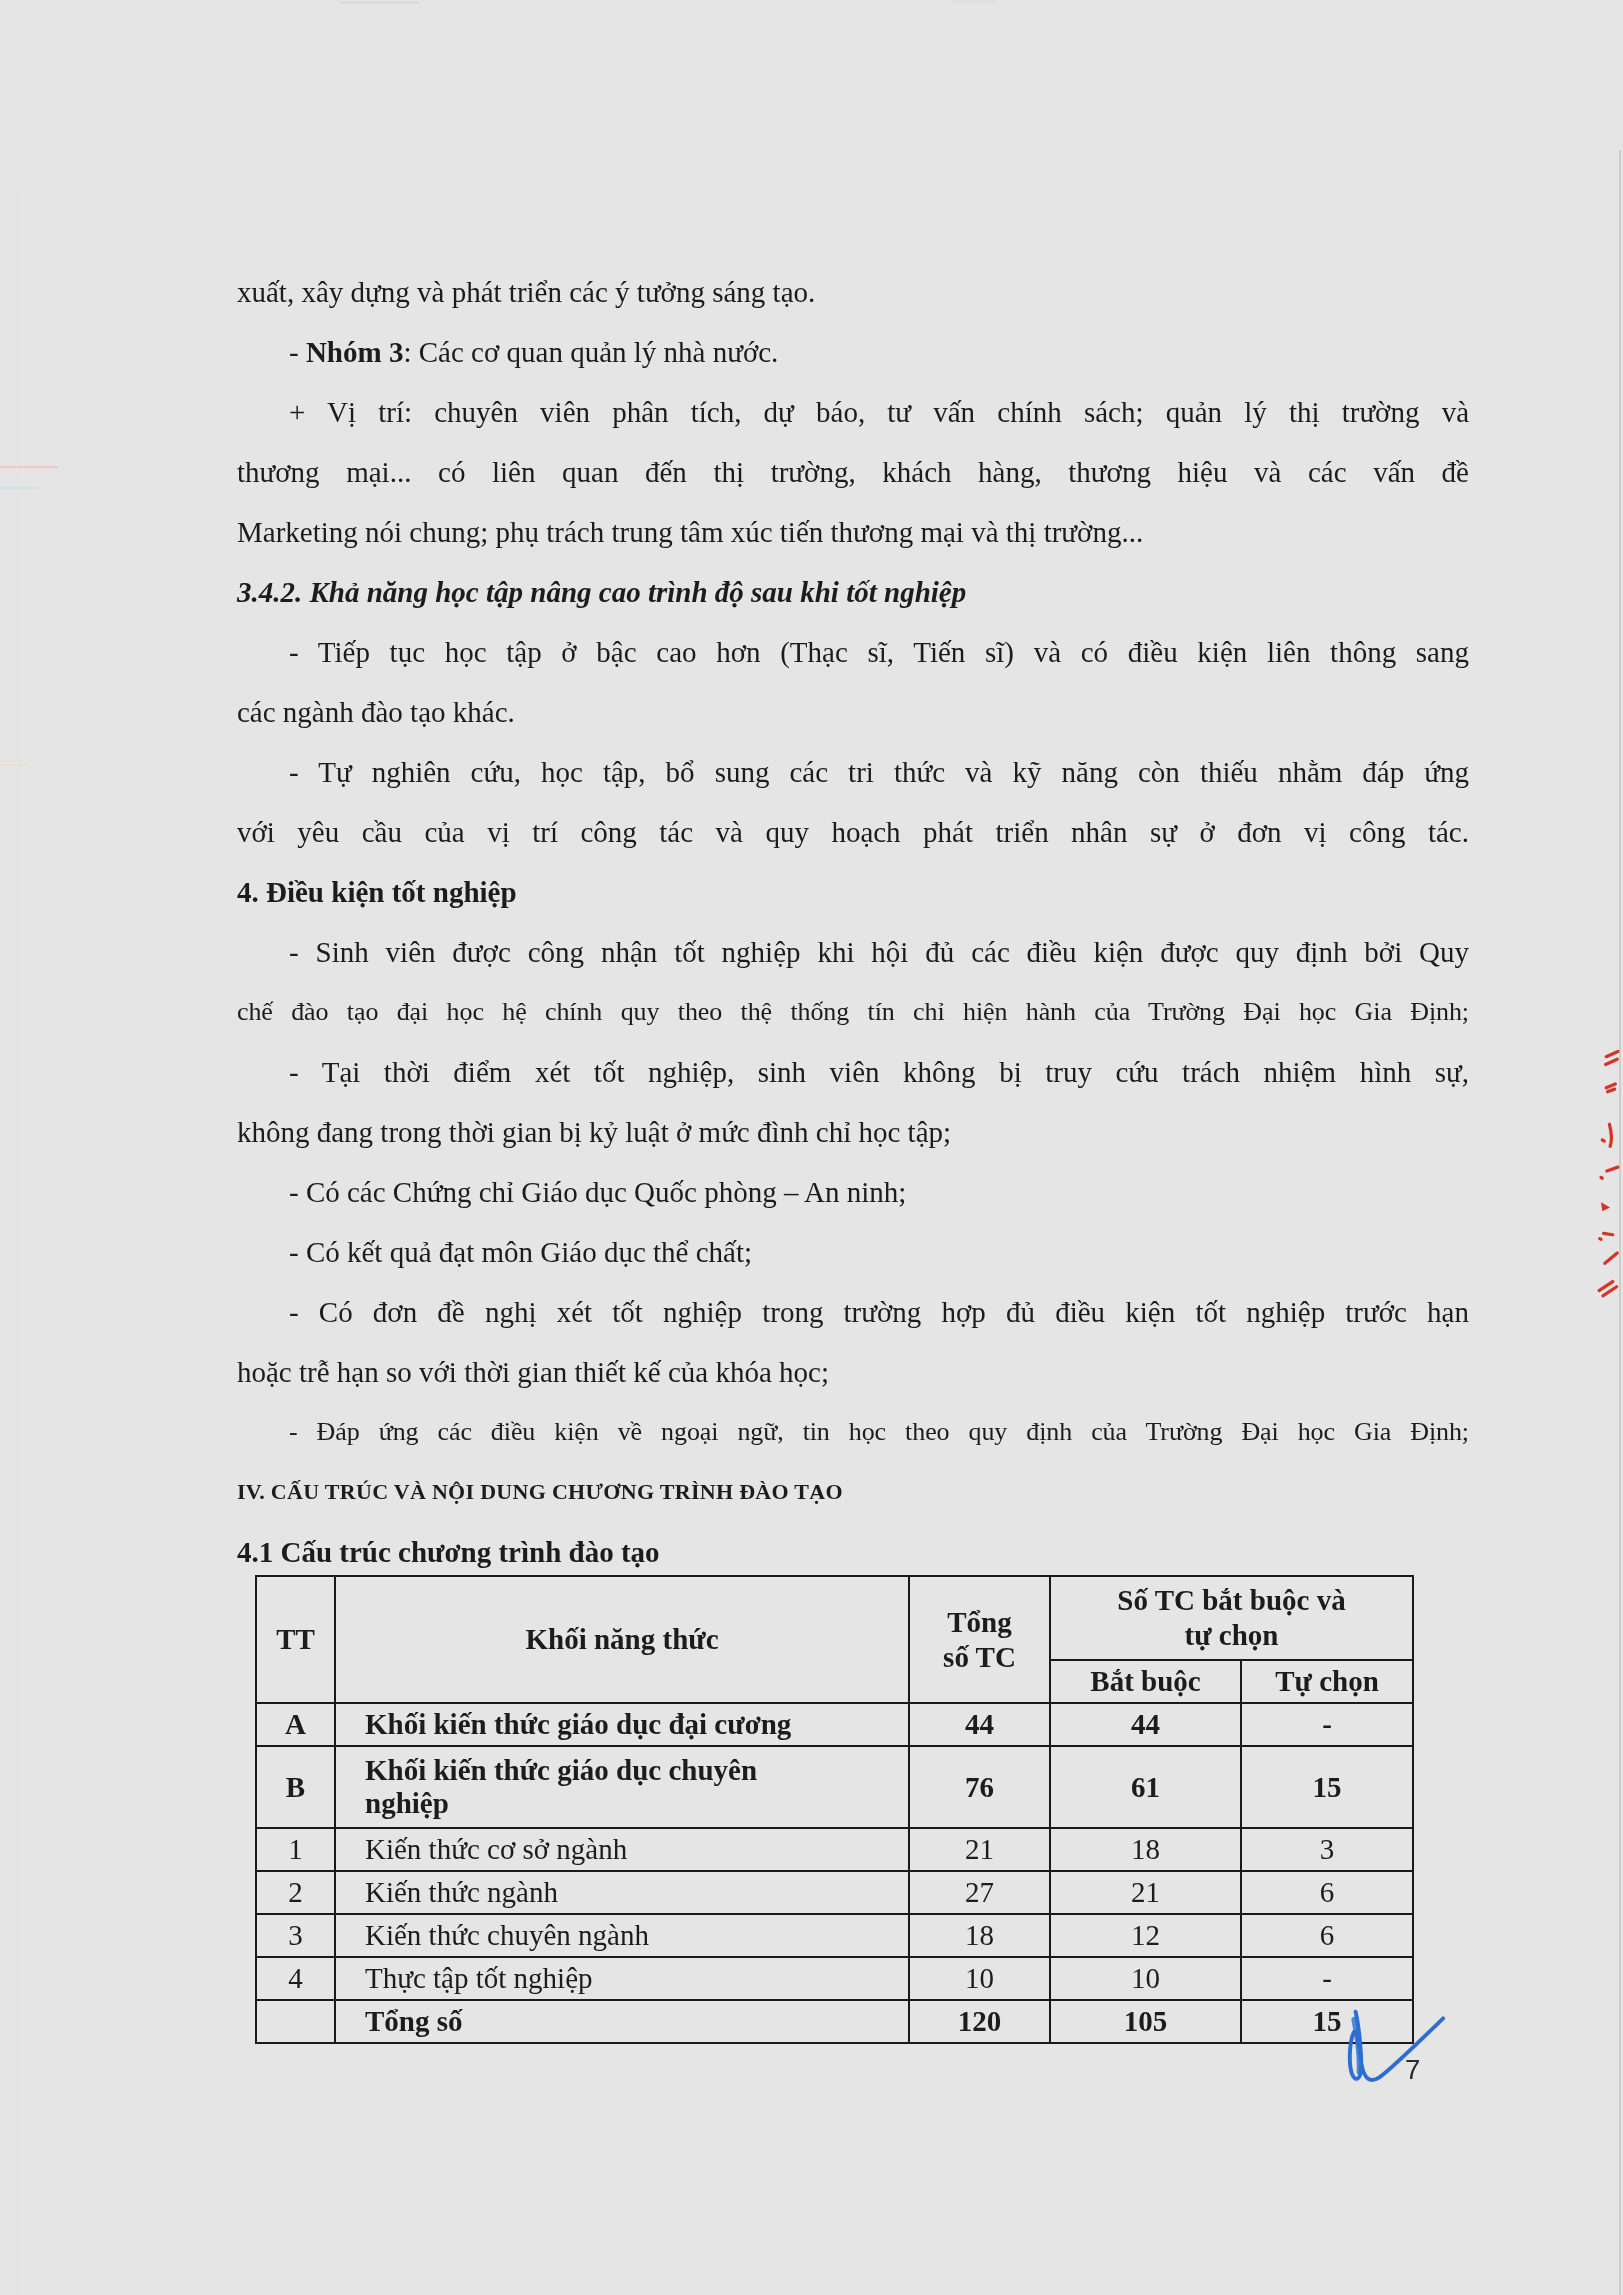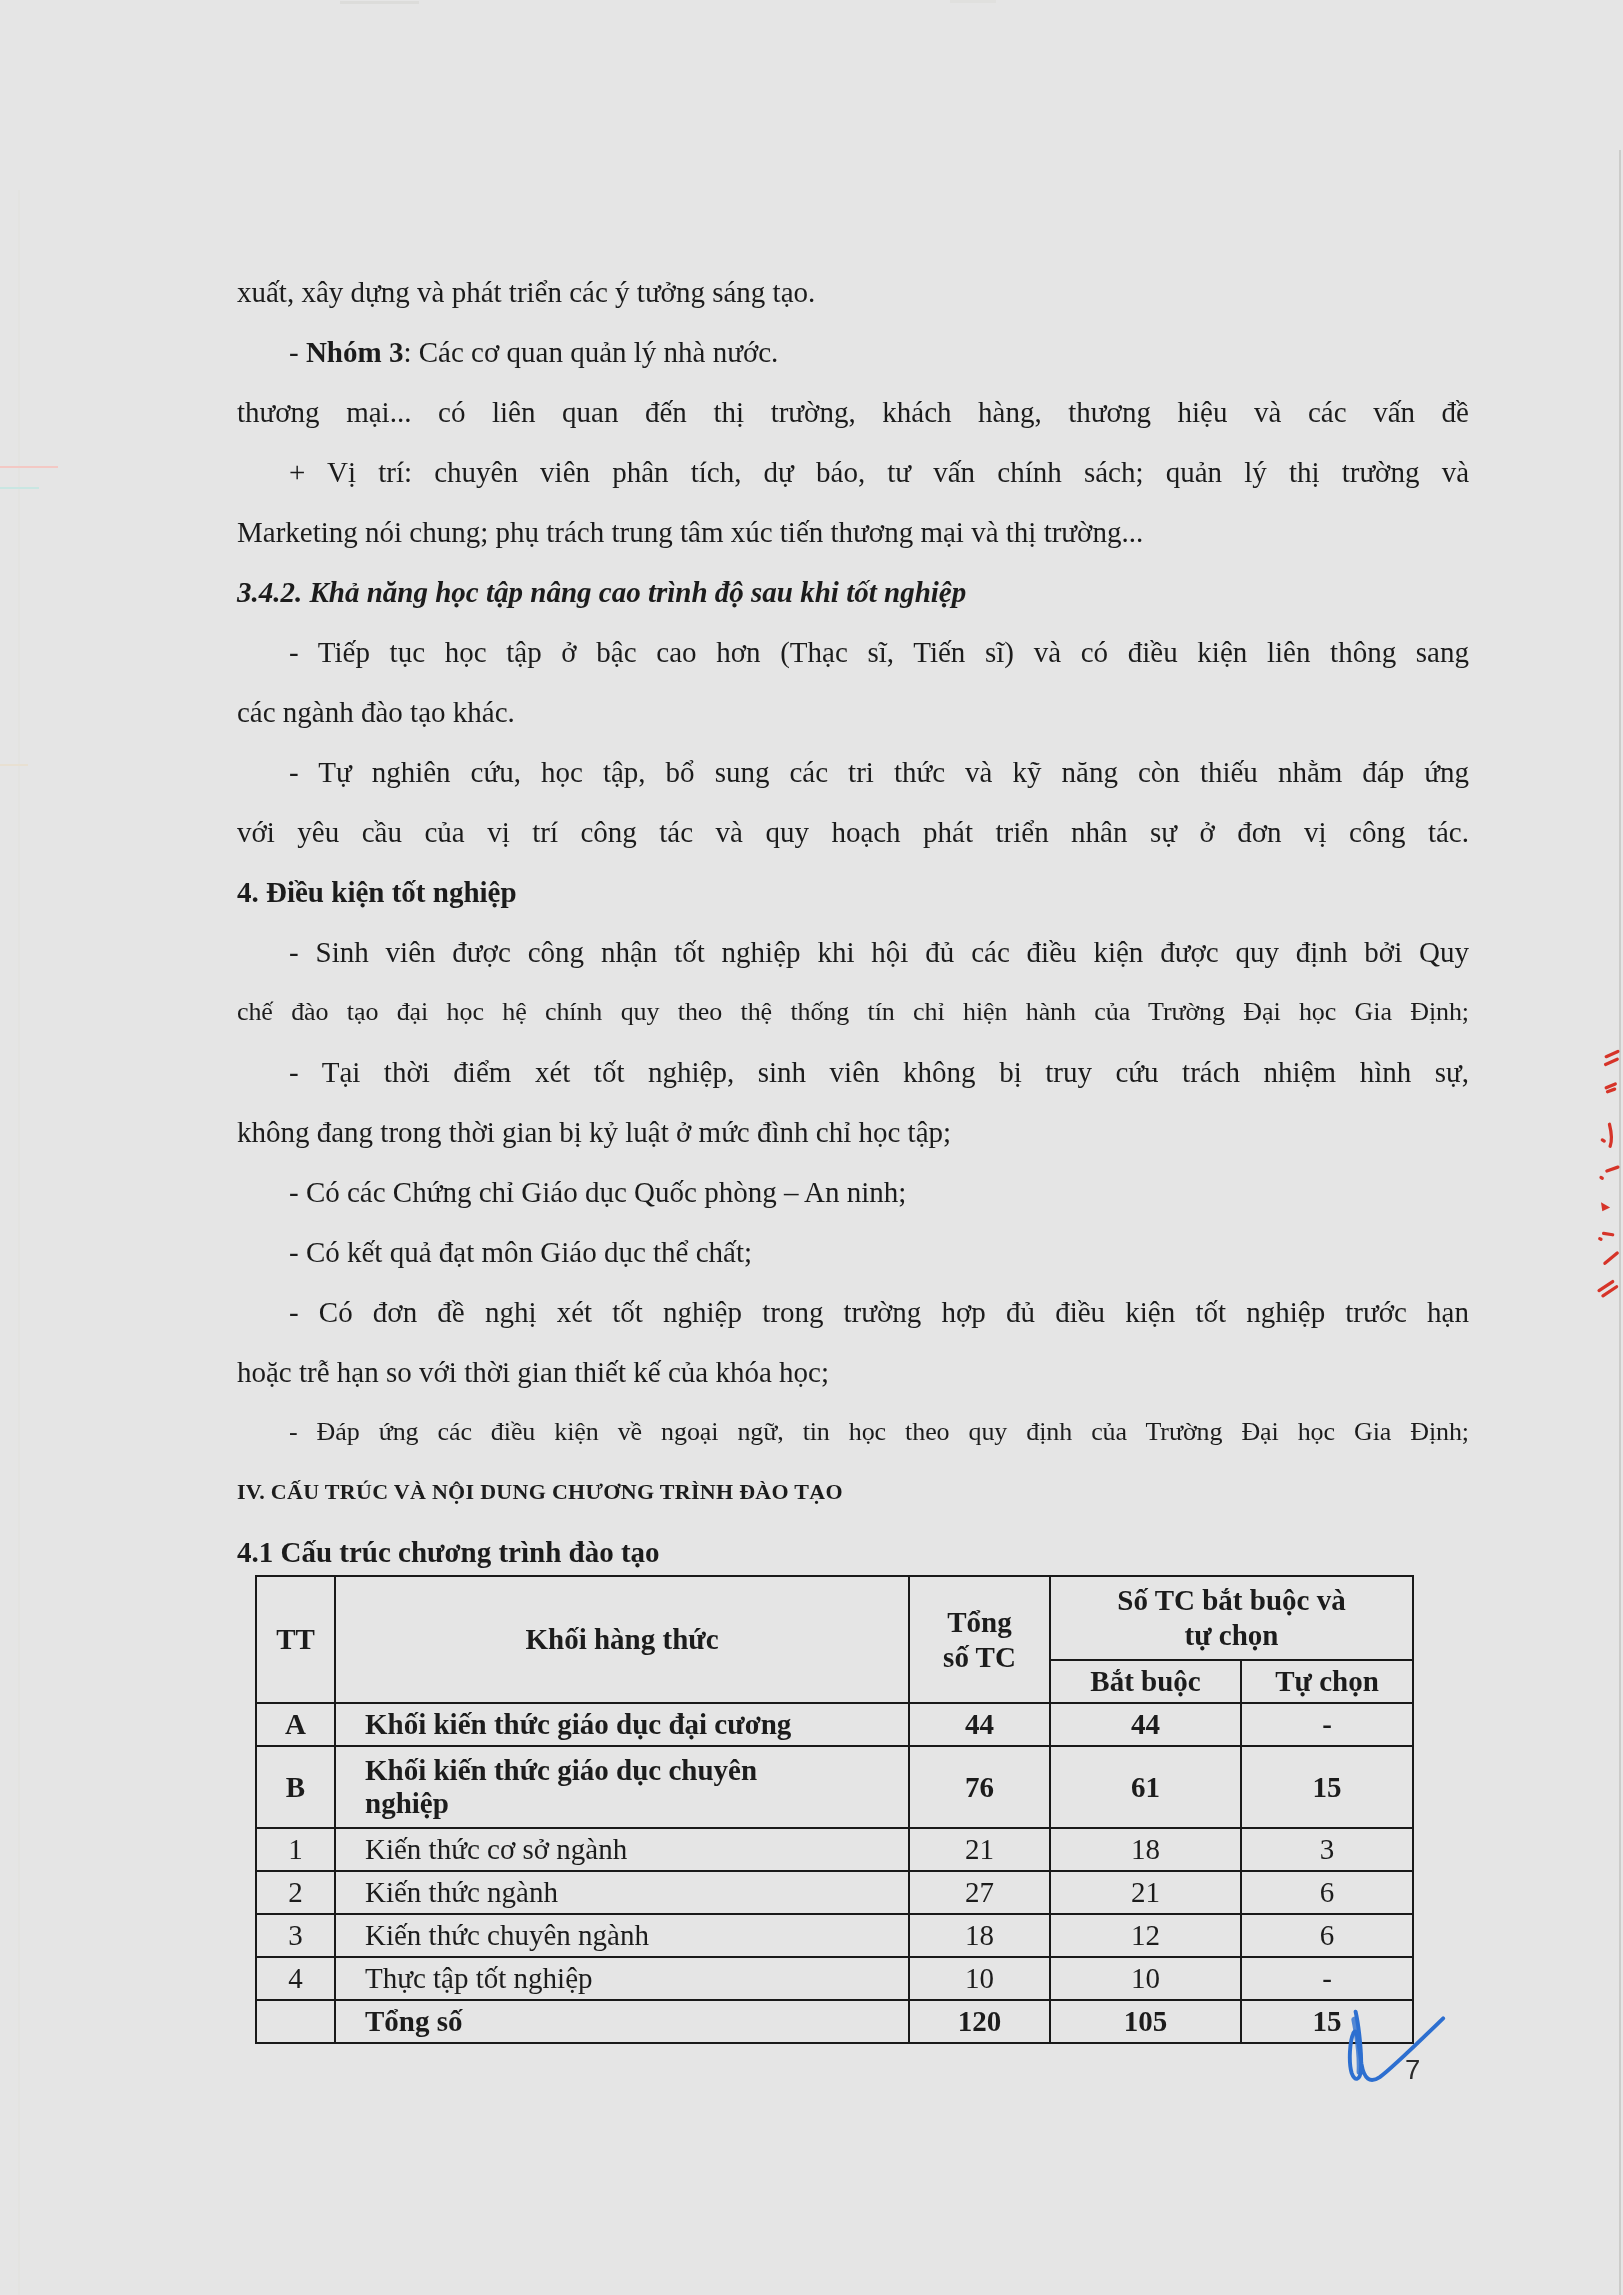--- a/index.html
+++ b/index.html
@@ -68,22 +68,22 @@
   <div class="smudge" style="left:950px; top:0; width:46px; height:2.6px; background:#e0e0de;"></div>
   <div class="edge-line-right"></div>
   <div class="edge-line-left"></div>
   <div class="tick" style="left:0; top:466px; width:58px; background:#f3c8c4;"></div>
   <div class="tick" style="left:0; top:487px; width:39px; background:#c9e6e2;"></div>
   <div class="tick" style="left:0; top:764px; width:27.5px; background:#e8e0d2;"></div>
 
   <div class="textcol">
     <div class="ln">xuất, xây dựng và phát triển các ý tưởng sáng tạo.</div>
     <div class="ln ind"><span>- </span><b>Nhóm 3</b><span>: Các cơ quan quản lý nhà nước.</span></div>
+    <div class="ln ind j">+ Vị trí: chuyên viên phân tích, dự báo, tư vấn chính sách; quản lý thị trường và</div>
     <div class="ln j">thương mại... có liên quan đến thị trường, khách hàng, thương hiệu và các vấn đề</div>
-    <div class="ln ind j">+ Vị trí: chuyên viên phân tích, dự báo, tư vấn chính sách; quản lý thị trường và</div>
     <div class="ln">Marketing nói chung; phụ trách trung tâm xúc tiến thương mại và thị trường...</div>
     <div class="ln b i">3.4.2. Khả năng học tập nâng cao trình độ sau khi tốt nghiệp</div>
     <div class="ln ind j">- Tiếp tục học tập ở bậc cao hơn (Thạc sĩ, Tiến sĩ) và có điều kiện liên thông sang</div>
     <div class="ln">các ngành đào tạo khác.</div>
     <div class="ln ind j">- Tự nghiên cứu, học tập, bổ sung các tri thức và kỹ năng còn thiếu nhằm đáp ứng</div>
     <div class="ln j">với yêu cầu của vị trí công tác và quy hoạch phát triển nhân sự ở đơn vị công tác.</div>
     <div class="ln b">4. Điều kiện tốt nghiệp</div>
     <div class="ln ind j">- Sinh viên được công nhận tốt nghiệp khi hội đủ các điều kiện được quy định bởi Quy</div>
     <div class="ln j small">chế đào tạo đại học hệ chính quy theo thệ thống tín chỉ hiện hành của Trường Đại học Gia Định;</div>
     <div class="ln ind j">- Tại thời điểm xét tốt nghiệp, sinh viên không bị truy cứu trách nhiệm hình sự,</div>
@@ -101,21 +101,21 @@
     <colgroup>
       <col style="width:79px">
         <col style="width:574px">
         <col style="width:141px">
         <col style="width:191px">
         <col style="width:172px">
     </colgroup>
     <tbody>
         <tr class="hmain">
       <th rowspan="2">TT</th>
-      <th rowspan="2">Khối hàng thức</th>
+      <th rowspan="2">Khối năng thức</th>
       <th rowspan="2"><span>Tổng</span><br><span>số TC</span></th>
       <th colspan="2"><span>Số TC bắt buộc và</span><br><span>tự chọn</span></th>
     </tr>
     <tr class="hsub">
       <th>Bắt buộc</th>
       <th>Tự chọn</th>
     </tr>
     <tr class="r bold-row">
       <td class="c">A</td>
       <td class="lbl">Khối kiến thức giáo dục đại cương</td>

